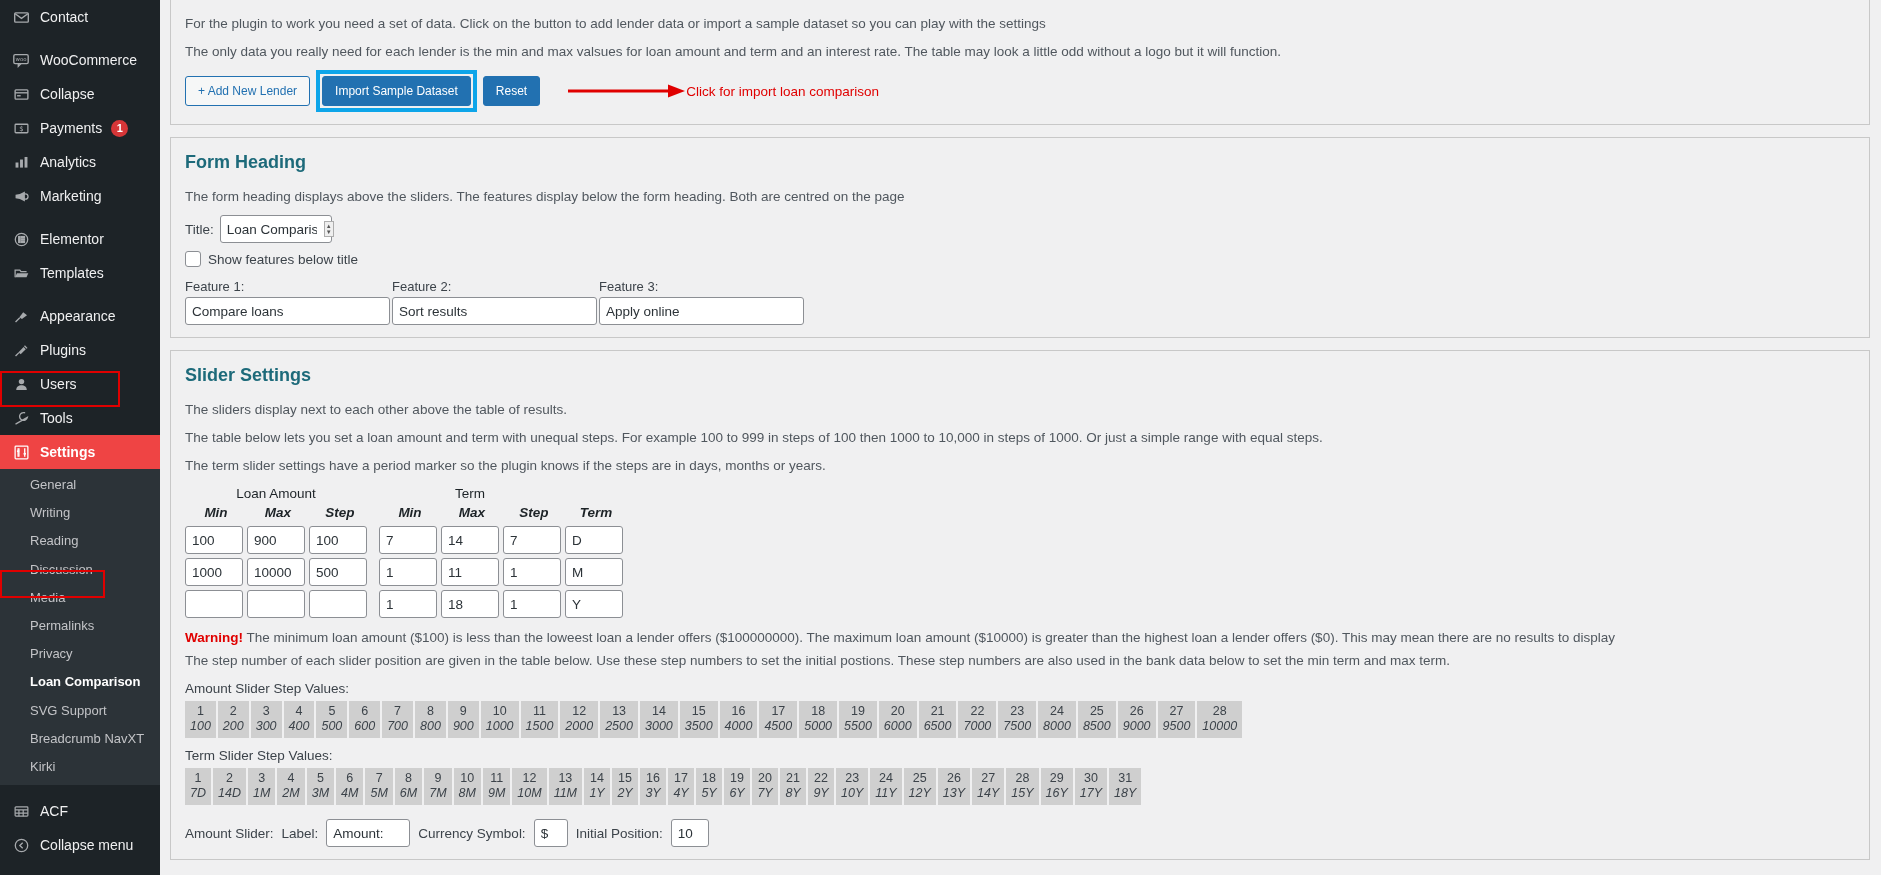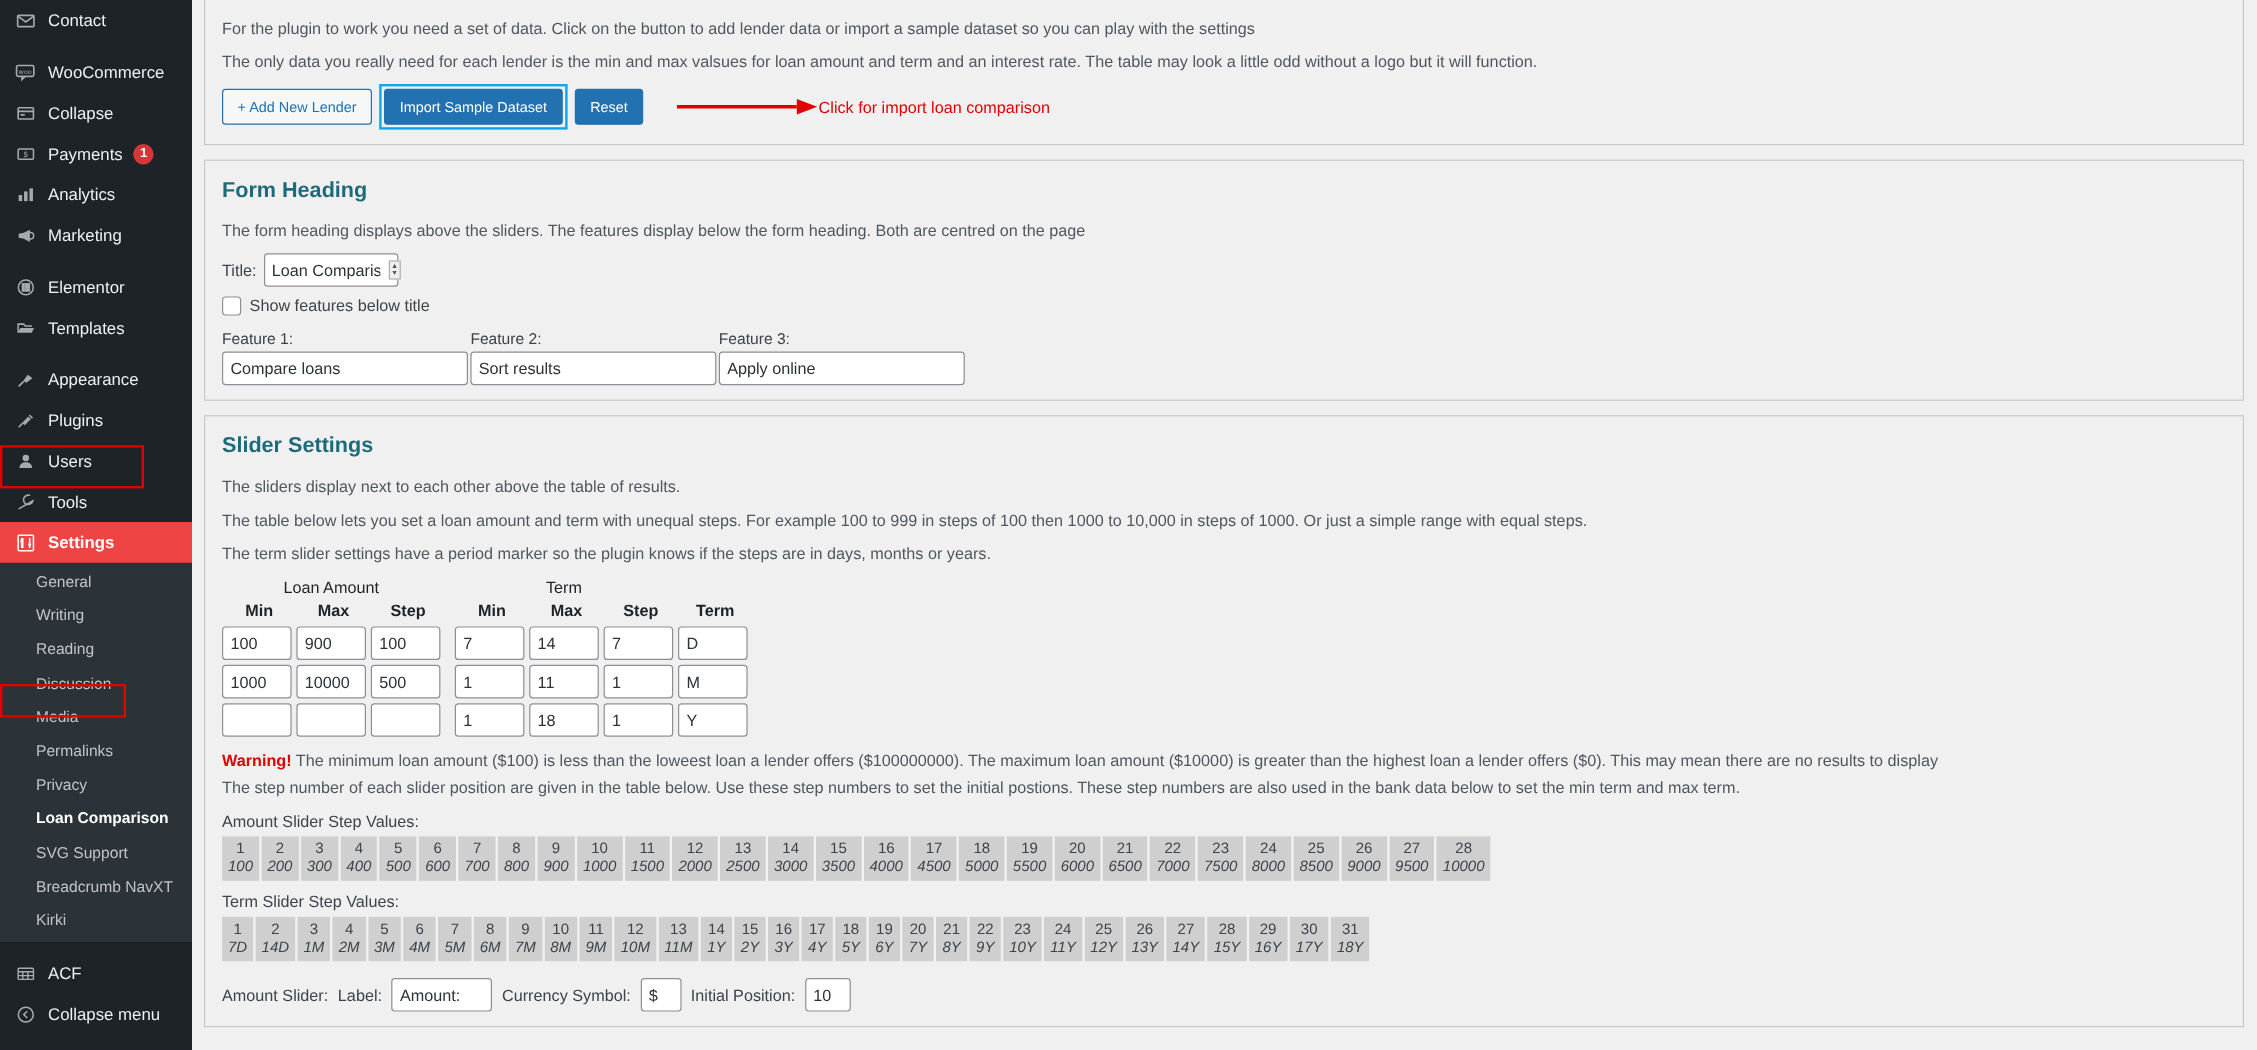--- a/index.html
+++ b/index.html
@@ -84,57 +84,57 @@
     font-size: 12px; line-height: 1; padding: 8px 12px;
     border-radius: 3px; cursor: pointer; white-space: nowrap;
   }
   .btn-secondary {
     background: #f6f7f7; color: #2271b1; border: 1px solid #2271b1;
   }
   .btn-primary {
     background: #2271b1; color: #fff; border: 1px solid #2271b1;
   }
   .btn-wrap-hl {
-    border: 2px solid #0ea5e9; padding: 2px; margin: 0 6px; display: inline-block;
+    border: 4px solid #0ea5e9; padding: 2px; margin: 0 6px; display: inline-block;
   }
   .arrow-wrap { margin-left: 28px; display: flex; align-items: center; }
   .note-red {
     color: #e00000; font-size: 13.5px; white-space: nowrap;
   }
 
   .inline-row { display: flex; align-items: center; gap: 6px; margin: 8px 0; }
   .lbl { font-size: 13.5px; color: #3c434a; white-space: nowrap; }
   .txtin {
     border: 1px solid #8c8f94; background: #fff; border-radius: 3px;
     font-size: 13.5px; padding: 4px 6px; color: #2c3338;
     font-family: "Liberation Sans", sans-serif; height: 28px;
   }
   .title-input { width: 112px; padding-right: 14px; }
   .spin {
     width: 10px; height: 16px; border: 1px solid #adadad; background: #efefef;
     margin-left: -14px; position: relative; z-index: 2;
     display: inline-flex; flex-direction: column; align-items: center;
     justify-content: center; font-size: 6px; line-height: 6px; color: #555;
   }
-  .cbrow { display: flex; align-items: flex-start; gap: 7px; margin: 8px 0 12px 0; }
+  .cbrow { display: flex; align-items: center; gap: 7px; margin: 8px 0 12px 0; }
   .cbox {
     width: 16px; height: 16px; border: 1px solid #8c8f94;
     background: #fff; border-radius: 3px;
   }
   .features { display: flex; gap: 0; margin-top: 2px; }
   .fcol { width: 207px; margin-right: 0; }
   .fcol + .fcol { margin-left: 0; }
   .fcol .flabel { font-size: 13px; color: #3c434a; margin-bottom: 3px; }
   .fcol input { width: 205px; }
 
   
   table.stbl { border-collapse: collapse; margin-top: 2px; }
   table.stbl th {
     font-size: 13.5px; color: #1d2327; font-weight: 700;
-    padding: 2px 0 4px 0; text-align: center;
+    padding: 2px 0 4px 0; text-align: center; font-style: italic;
   }
   table.stbl td { padding: 2px 4px 2px 0; }
   table.stbl input {
     width: 58px; text-align: left; height: 28px;
   }
   .grp-head { font-size: 13.5px; font-weight: 400; color: #1d2327; text-align: center; padding-bottom: 2px; }
 
   .warn { font-size: 13.5px; color: #50575e; margin: 10px 0 6px 0; white-space: nowrap; }
   .warn b { color: #e00000; font-weight: 700; }
 

